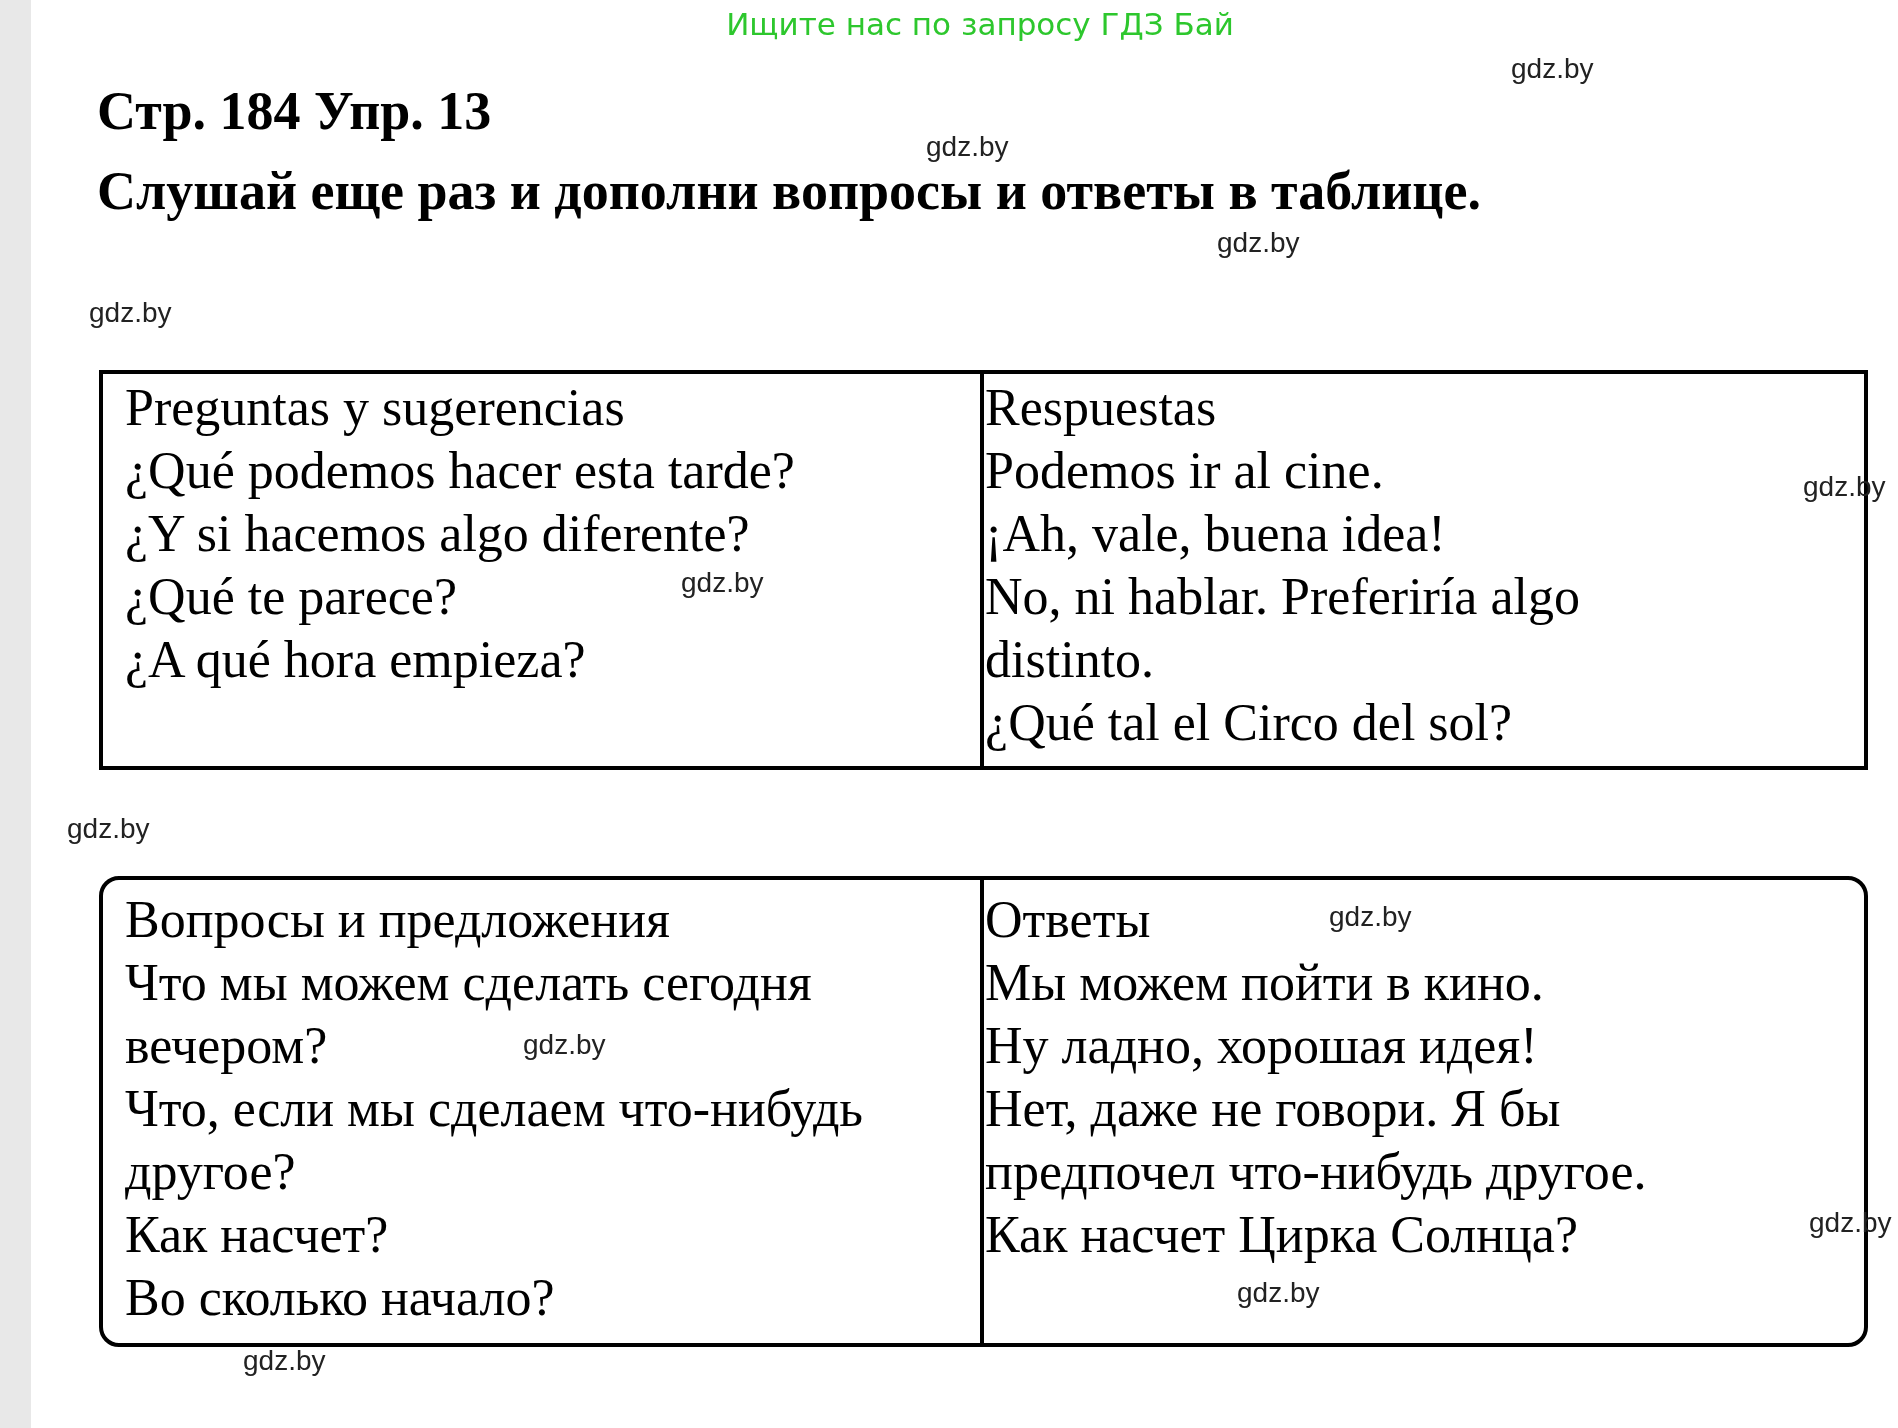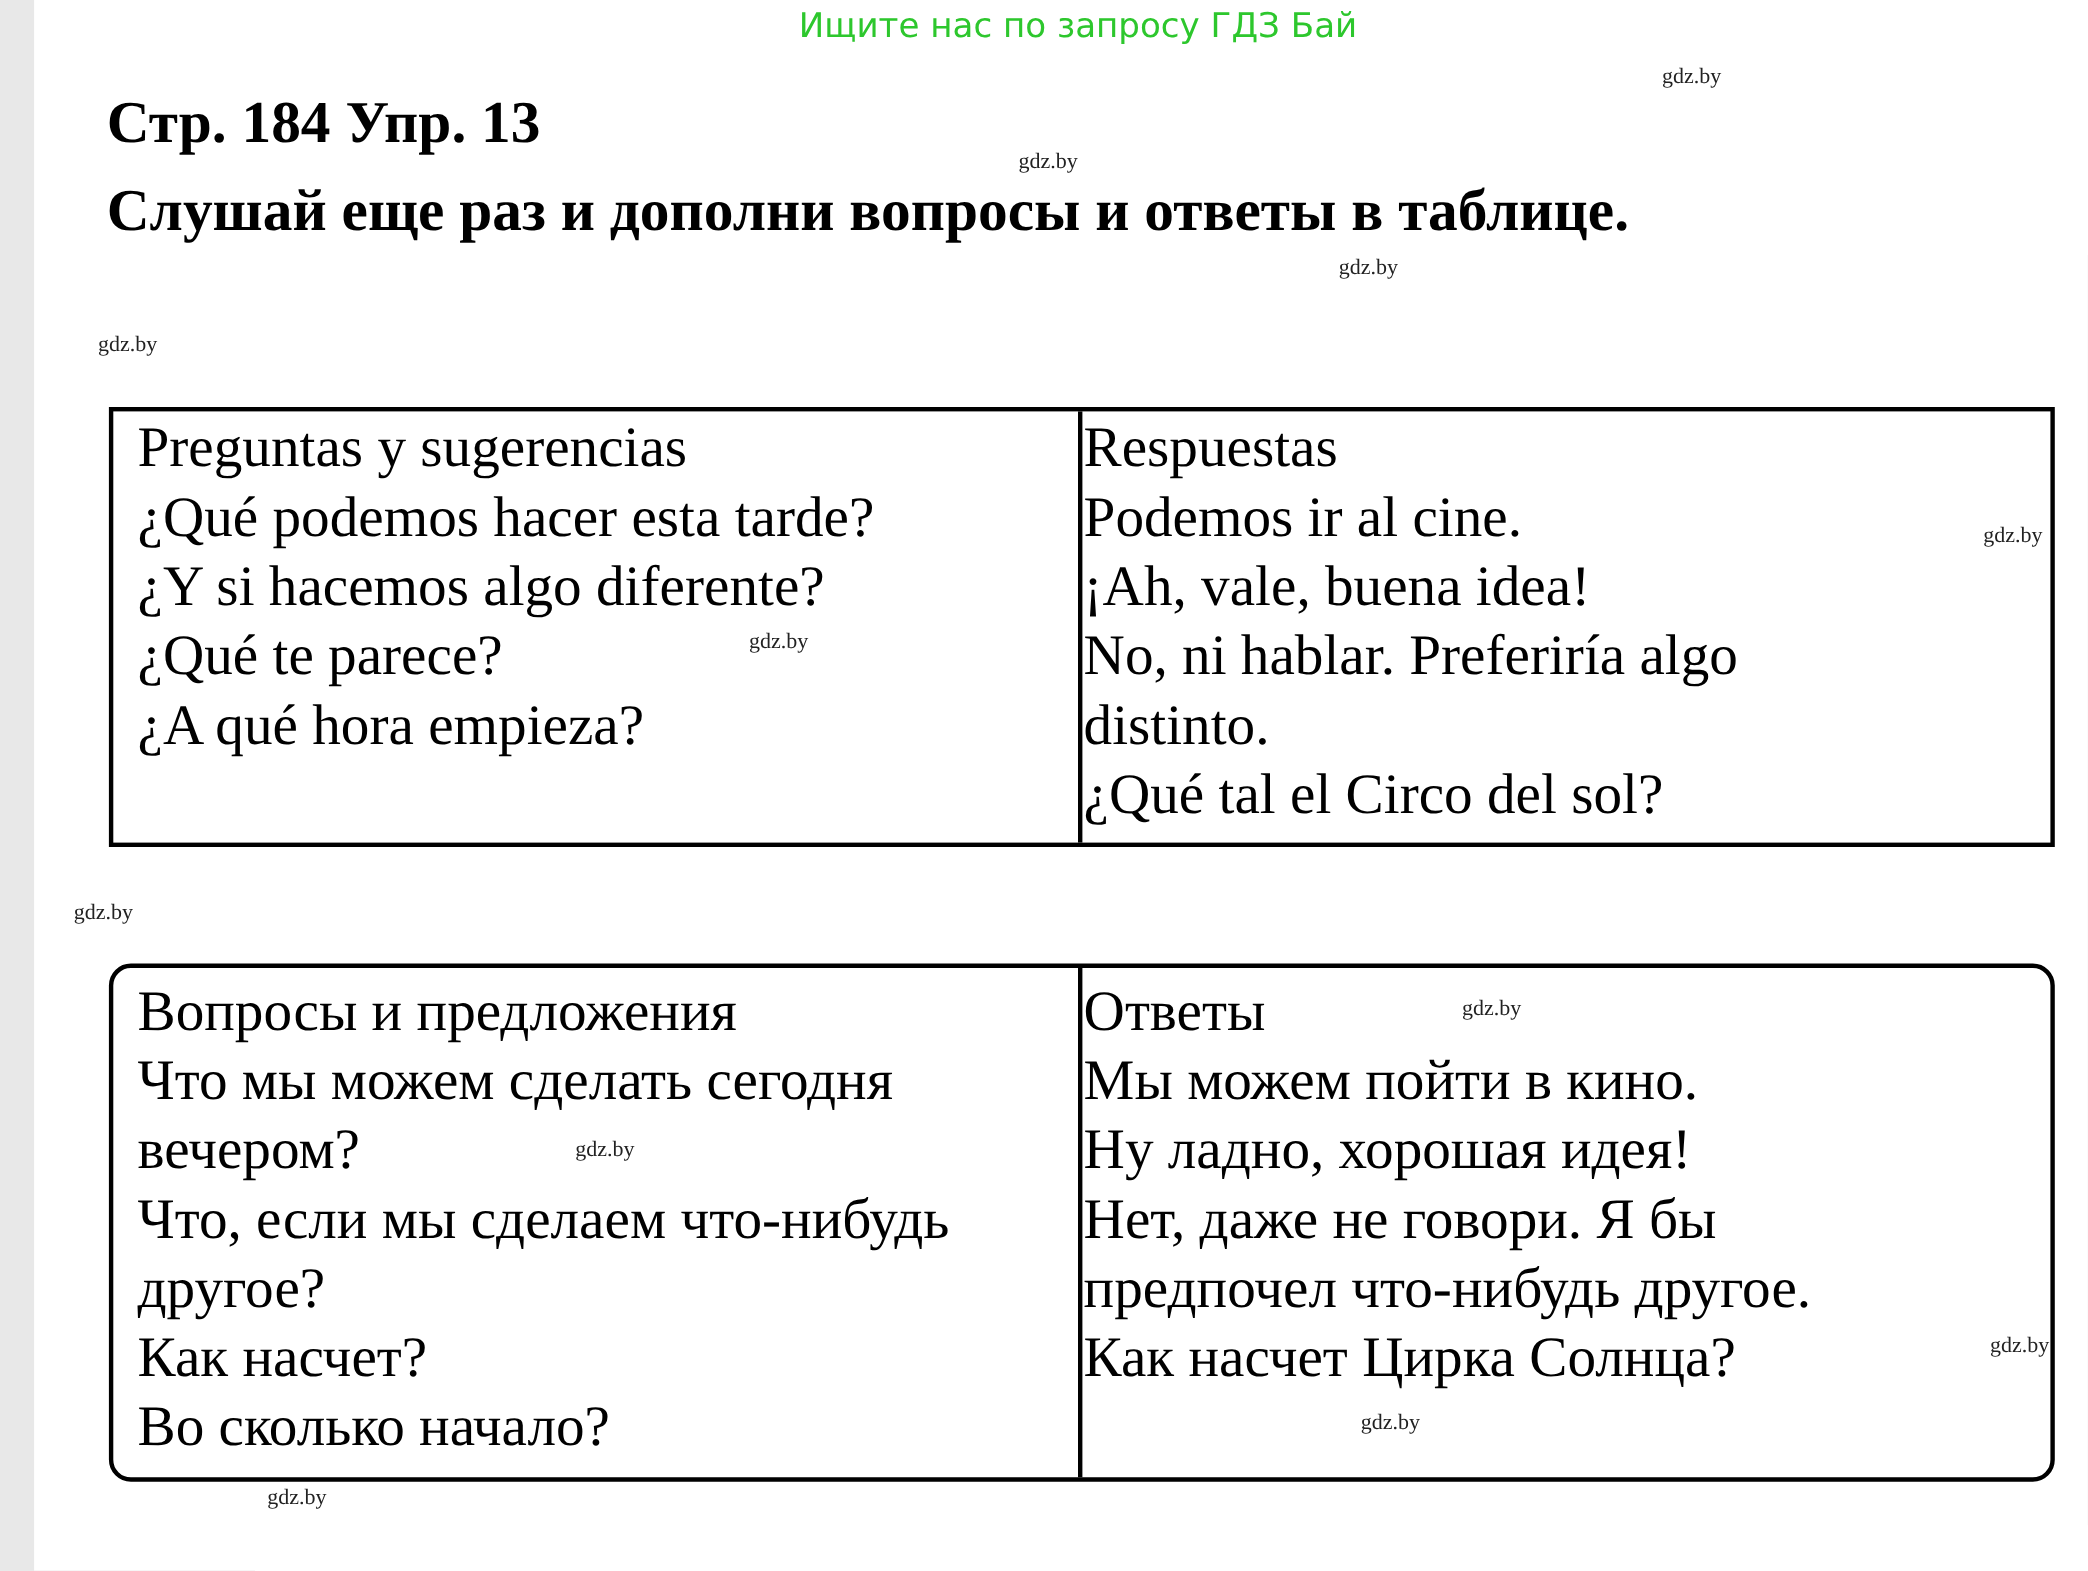--- a/index.html
+++ b/index.html
@@ -18,22 +18,22 @@
     top: 6px; left: 0; width: 100%;
     text-align: center;
     font-family: "DejaVu Sans", sans-serif;
     font-size: 31px;
     font-weight: 400;
     color: #2dc72d;
     letter-spacing: 0px;
   }
   .wm {
     position: absolute;
-    font-family: Liberation Serif, serif;
-    font-size: 20px;
+    font-family: Liberation Sans, sans-serif;
+    font-size: 28px;
     color: #222222;
     white-space: nowrap;
     z-index: 5;
     line-height: 34px;
   }
   .wm1  { left: 1480px; top: 52px;  }
   .wm2  { left: 895px;  top: 130px; }
   .wm3  { left: 1186px; top: 226px; }
   .wm4  { left: 58px;   top: 296px; }
   .wm5  { left: 650px;  top: 566px; }

